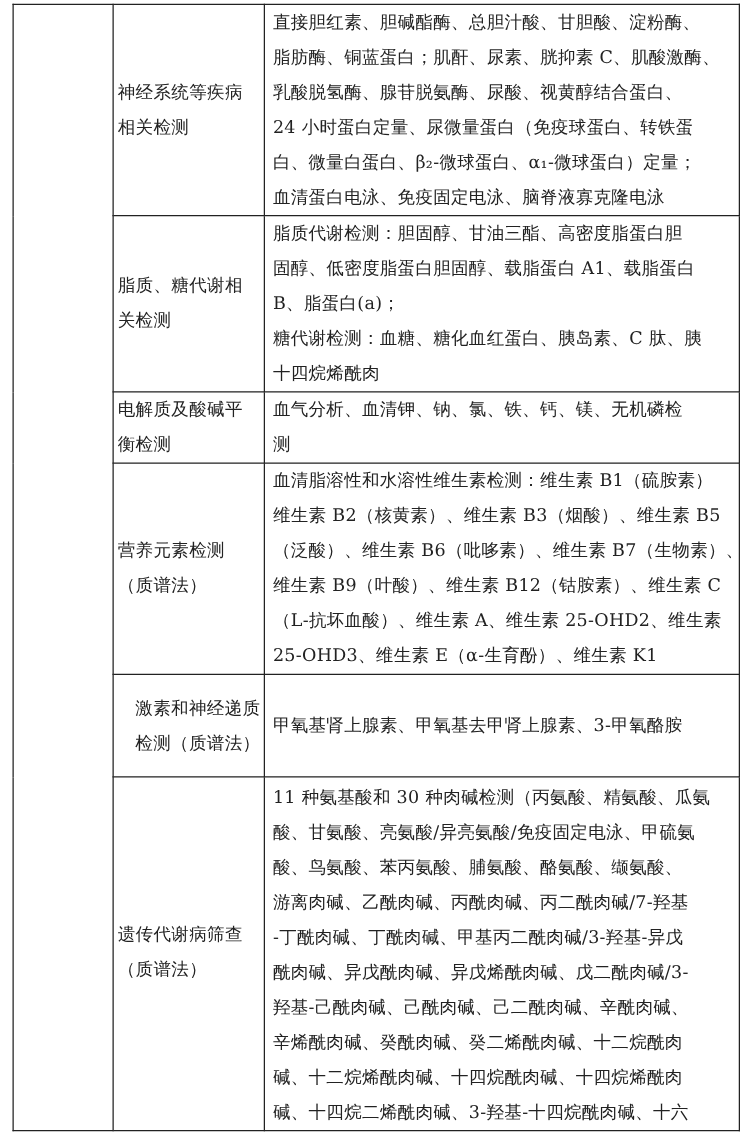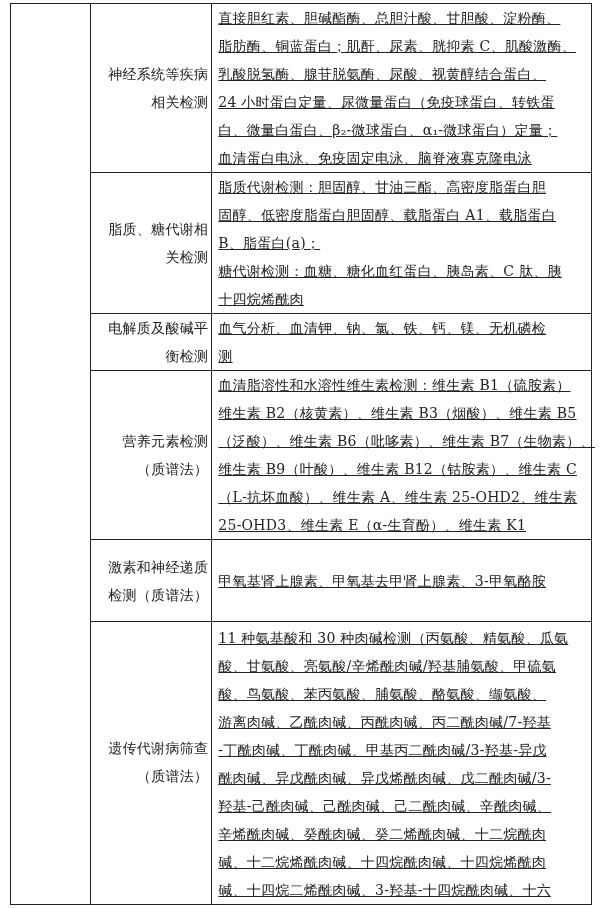--- a/index.html
+++ b/index.html
@@ -25,40 +25,39 @@
   }
   .doc-table td {
     border: 1.5px solid #222222;
     padding: 0;
     vertical-align: middle;
   }
   .col-a { width: 80px; }
   .col-b { width: 121px; }
   .col-c { width: 379px; }
   .cat-cell {
-    text-align: right;
+    text-align: left;
     font-size: 14px;
     line-height: 28px;
     letter-spacing: 0.3px;
     padding: 0 3px !important;
   }
   .cat-cell.left {
     text-align: right;
   }
   .item-cell {
     font-size: 14px;
     line-height: 28px;
     padding: 0 4px 0 6px !important;
     letter-spacing: 0.25px;
     text-align: justify;
   }
   .item-cell .line {
     display: block;
     white-space: nowrap;
-    text-decoration: underline;
   }
   .row-1 td { height: 168px; }
   .row-2 td { height: 139px; }
   .row-3 td { height: 55px; margin-top: 32px; }
   .row-4 td { height: 168px; }
   .row-5 td { height: 81px; }
   .row-6 td { height: 280px; vertical-align: top; }
   .row-6 td.cat-cell { vertical-align: middle; font-family: Liberation Serif, serif; }
   .left-cell { border-bottom: 1.5px solid #222222; }
   .row-6 .item-cell { padding-top: 2px !important; }
@@ -134,21 +133,21 @@
         <span class="line">甲氧基肾上腺素、甲氧基去甲肾上腺素、3-甲氧酪胺</span>
       </td>
     </tr>
     <tr class="row-6">
       <td class="cat-cell">
         <span style="display:block">遗传代谢病筛查</span>
         <span style="display:block">（质谱法）</span>
       </td>
       <td class="item-cell">
         <span class="line">11 种氨基酸和 30 种肉碱检测（丙氨酸、精氨酸、瓜氨</span>
-        <span class="line">酸、甘氨酸、亮氨酸/辛烯酰肉碱/羟基脯氨酸、甲硫氨</span>
+        <span class="line">酸、甘氨酸、亮氨酸/异亮氨酸/免疫固定电泳、甲硫氨</span>
         <span class="line">酸、鸟氨酸、苯丙氨酸、脯氨酸、酪氨酸、缬氨酸、</span>
         <span class="line">游离肉碱、乙酰肉碱、丙酰肉碱、丙二酰肉碱/7-羟基</span>
         <span class="line">-丁酰肉碱、丁酰肉碱、甲基丙二酰肉碱/3-羟基-异戊</span>
         <span class="line">酰肉碱、异戊酰肉碱、异戊烯酰肉碱、戊二酰肉碱/3-</span>
         <span class="line">羟基-己酰肉碱、己酰肉碱、己二酰肉碱、辛酰肉碱、</span>
         <span class="line">辛烯酰肉碱、癸酰肉碱、癸二烯酰肉碱、十二烷酰肉</span>
         <span class="line">碱、十二烷烯酰肉碱、十四烷酰肉碱、十四烷烯酰肉</span>
         <span class="line">碱、十四烷二烯酰肉碱、3-羟基-十四烷酰肉碱、十六</span>
       </td>
     </tr>

